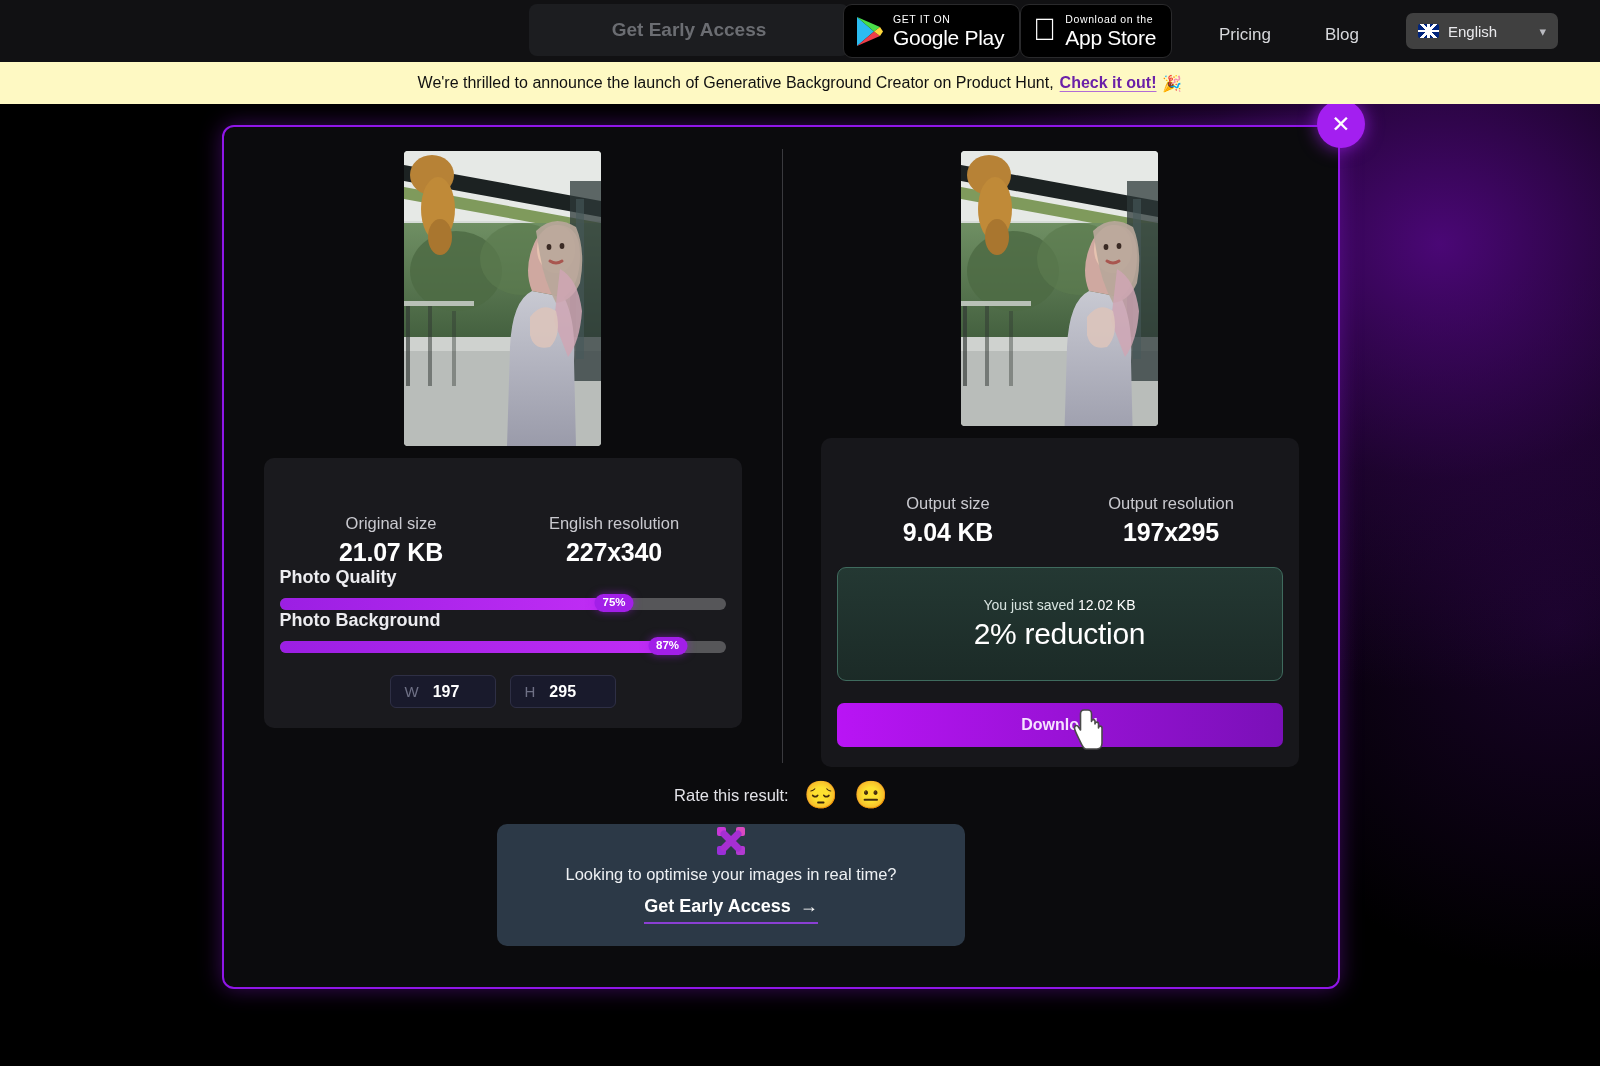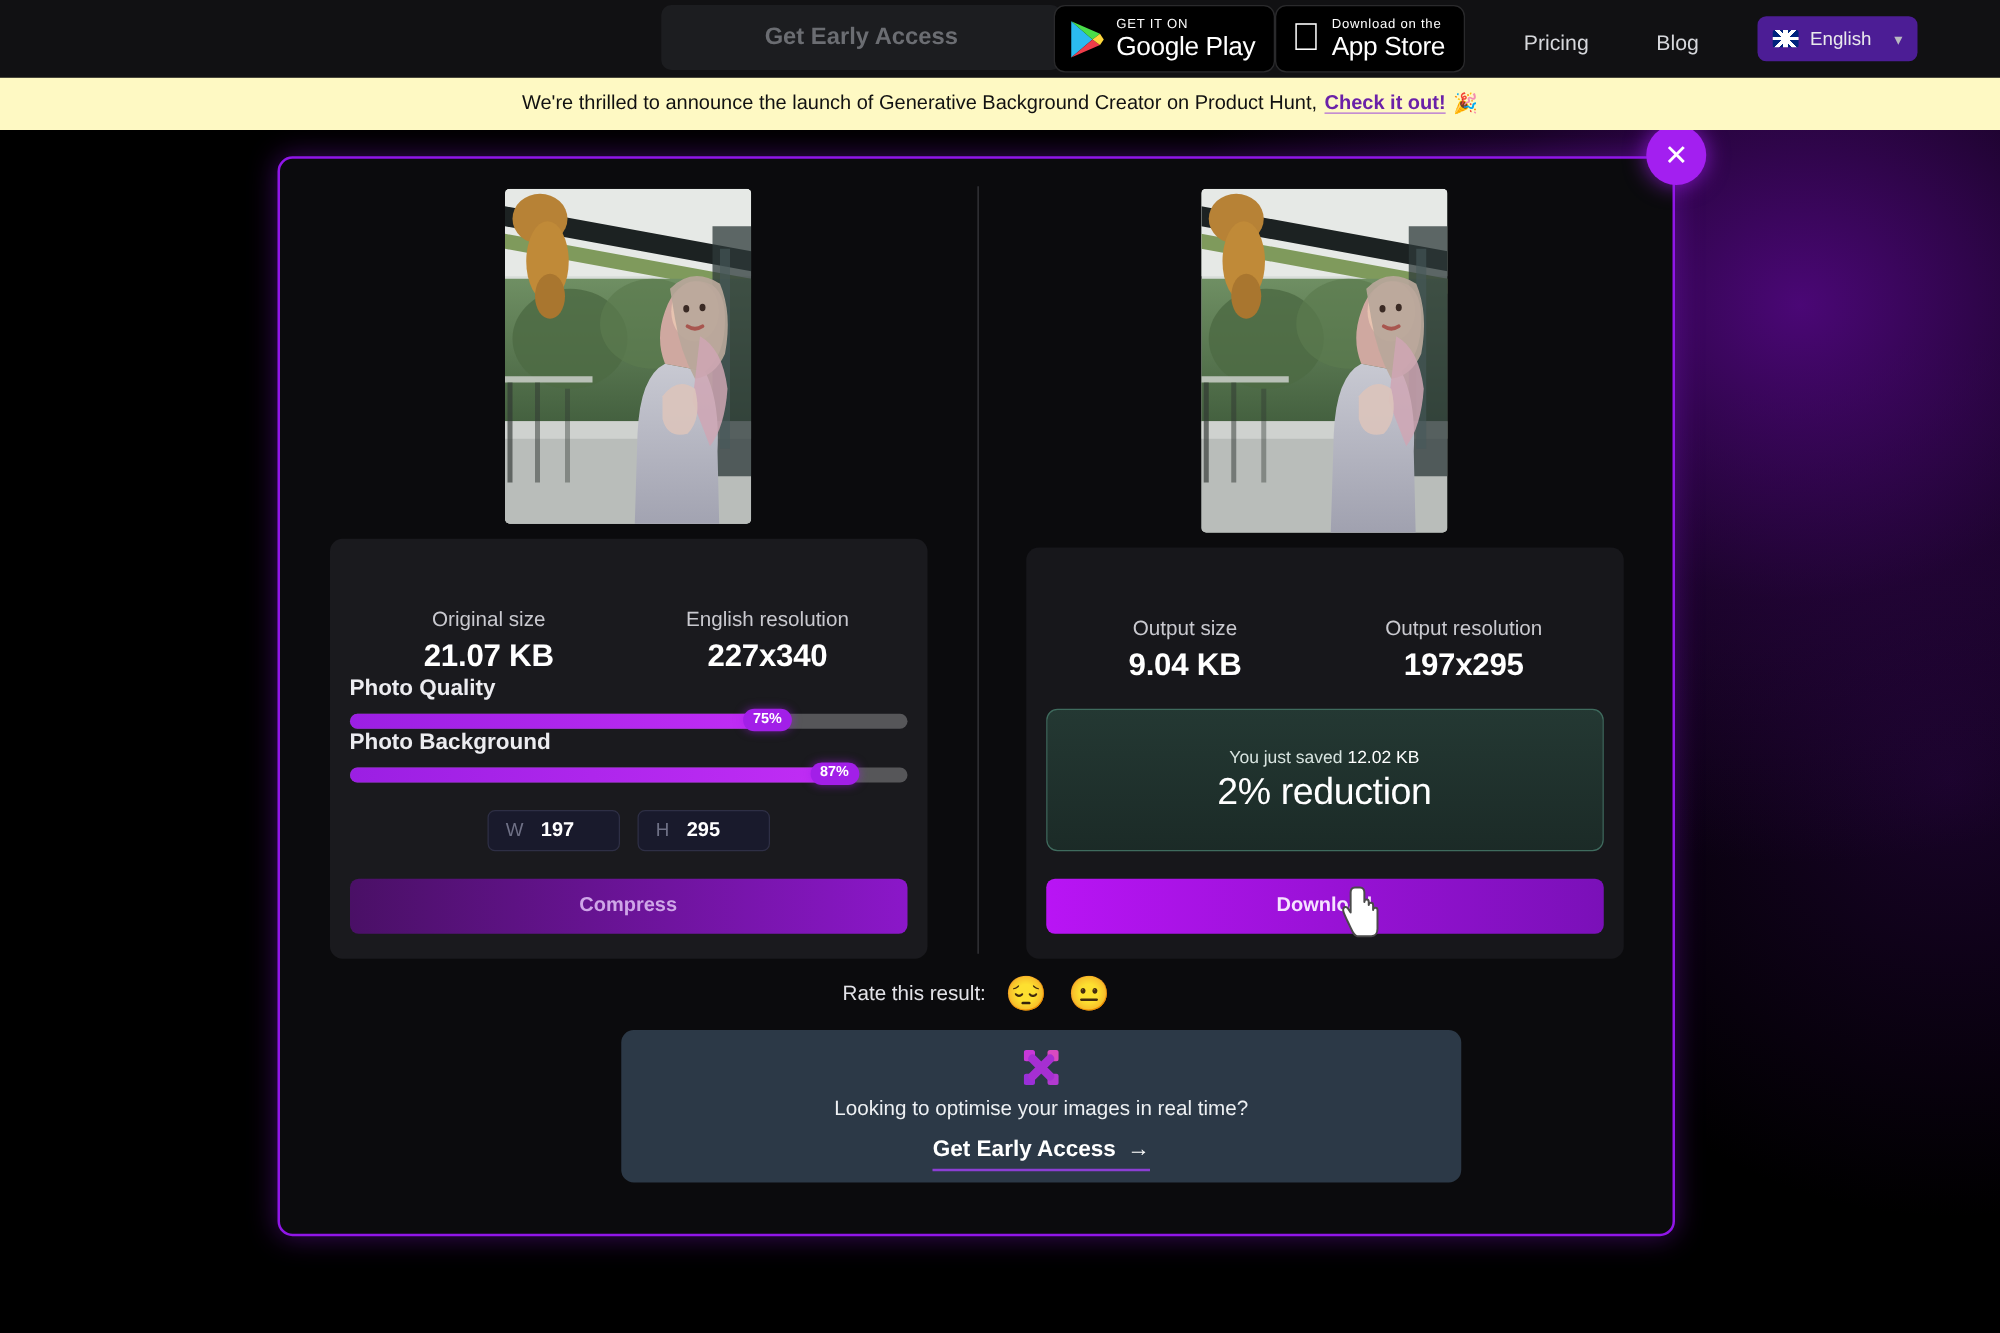--- a/index.html
+++ b/index.html
@@ -38,22 +38,22 @@
   .gp-icon { width: 28px; height: 31px; position: relative; }
   .apple { font-size: 31px; line-height: 1; margin-bottom: 4px; }
 
   .nav-link {
     color: #d7d8dc; font-size: 17px; padding: 6px 4px;
   }
   .nav-pricing { position: absolute; left: 1215px; top: 19px; }
   .nav-blog { position: absolute; left: 1321px; top: 19px; }
 
   .lang-select {
-    position: absolute; left: 1406px; top: 13px; width: 128px; height: 36px;
-    background: #4c1d95; border-radius: 7px;
+    position: absolute; left: 1406px; top: 13px; width: 152px; height: 36px;
+    background: #404040; border-radius: 7px;
     display: flex; align-items: center; gap: 9px; padding: 0 12px;
     color: #e9e9ec; font-size: 15px;
   }
   .flag {
     width: 21px; height: 14px; border-radius: 2px; flex: none;
     background:
       linear-gradient(45deg, transparent 44%, #fff 44%, #fff 56%, transparent 56%),
       linear-gradient(-45deg, transparent 44%, #fff 44%, #fff 56%, transparent 56%),
       linear-gradient(0deg, transparent 41%, #fff 41%, #fff 59%, transparent 59%),
       linear-gradient(90deg, transparent 41%, #fff 41%, #fff 59%, transparent 59%),
@@ -176,23 +176,23 @@
   .saved-line2 { font-size: 30px; color: #ffffff; margin-top: 4px; letter-spacing: -.3px; }
 
   .rate-row {
     position: absolute; left: 0; top: 655px; width: 100%;
     display: flex; align-items: center; justify-content: center; gap: 16px;
   }
   .rate-label { font-size: 16.5px; color: #e3e3e8; }
   .emoji { font-size: 27px; line-height: 1; }
 
   .promo {
-    position: absolute; left: 273px; top: 697px; width: 672px; height: 122px;
+    position: absolute; left: 273px; top: 697px; width: 468px; height: 122px;
     background: #2c3947; border-radius: 10px;
-    display: flex; flex-direction: column; align-items: center; padding-top: 16px;
+    display: flex; flex-direction: column; align-items: center; padding-top: 3px;
   }
   .promo-logo { width: 28px; height: 28px; }
   .promo-text { font-size: 16.5px; color: #edf0f3; margin-top: 10px; }
   .promo-link {
     margin-top: 12px; font-size: 18px; font-weight: 700; color: #ffffff;
     display: flex; align-items: center; gap: 9px;
     border-bottom: 2px solid #8b3fd4; padding-bottom: 5px;
   }
 
   
@@ -342,23 +342,20 @@
             <div class="dim-field">
               <span class="dim-key">W</span>
               <span class="dim-val">197</span>
             </div>
             <div class="dim-field">
               <span class="dim-key">H</span>
               <span class="dim-val">295</span>
             </div>
           </div>
 
-          <div class="cta-btn btn-compress">
-            <span>Compress</span>
-          </div>
         </div>
       </div>
 
       <div class="pane">
         <div class="thumb right">
           <svg width="197" height="295" viewBox="0 0 197 295" xmlns="http://www.w3.org/2000/svg">
             <defs>
               <linearGradient id="grn2" x1="0" y1="0" x2="0" y2="1">
                 <stop offset="0%" stop-color="#6f8f63"></stop>
                   <stop offset="100%" stop-color="#3f5b3b"></stop>

